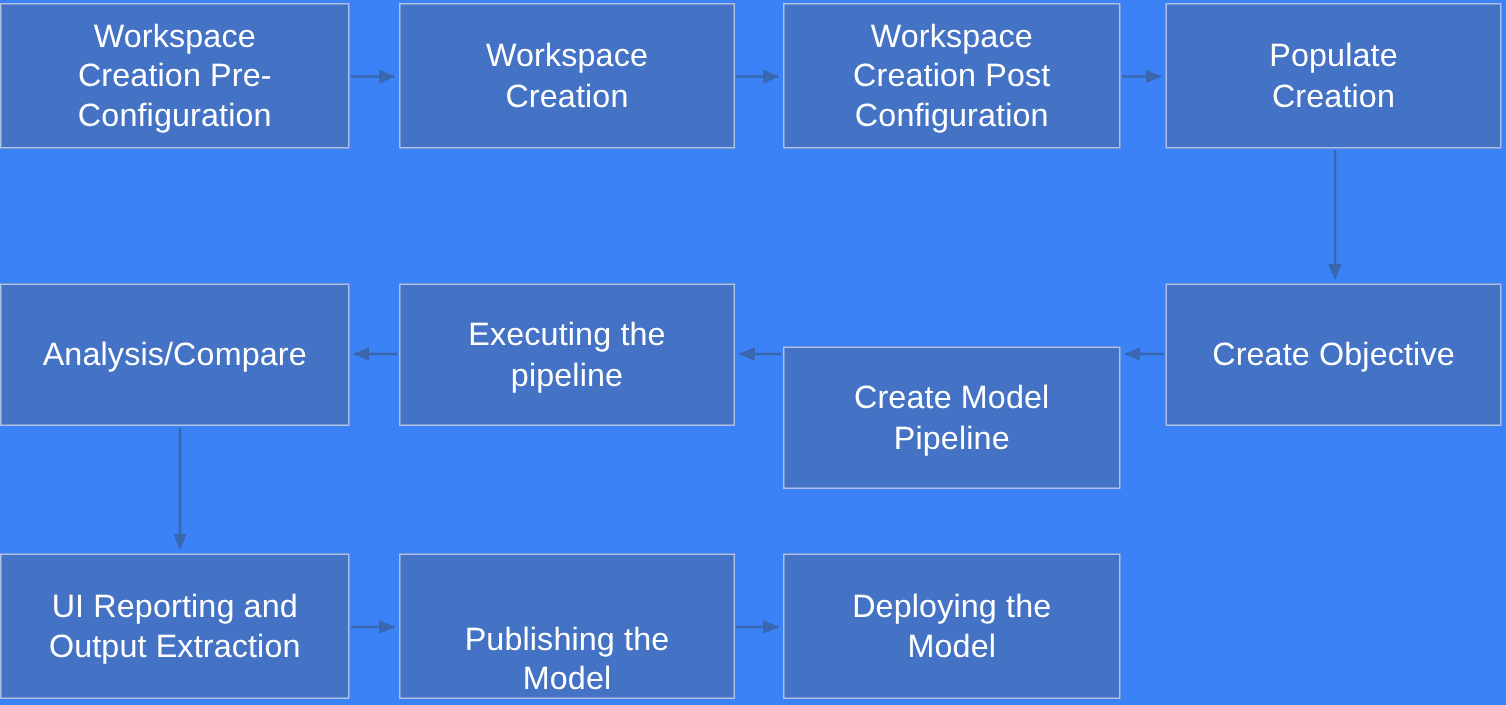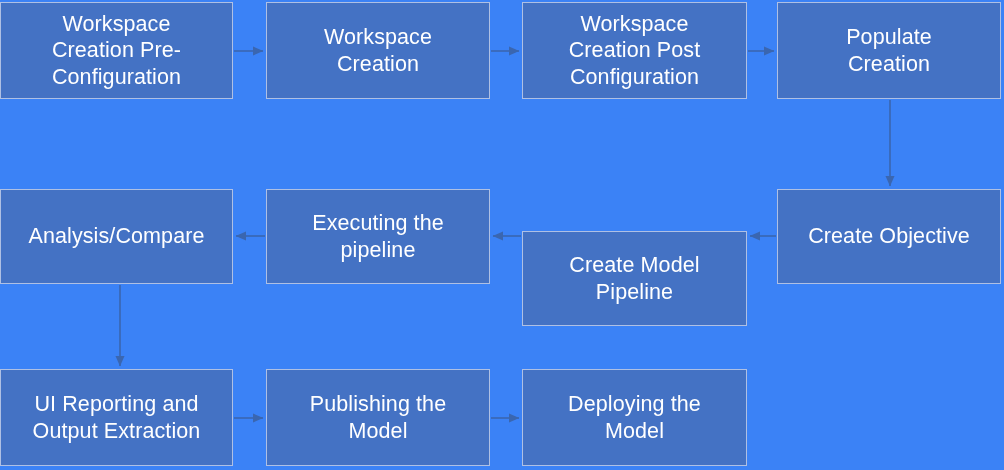--- a/index.html
+++ b/index.html
@@ -121,21 +121,21 @@
 
   <div class="node" style="left:777px; top:189px; width:224px; height:95px;">
     <span class="label">Create Objective</span>
   </div>
 
   <div class="node" style="left:0px;   top:369px; width:233px; height:97px;">
     <span class="label">UI Reporting and
 Output Extraction</span>
   </div>
 
-  <div class="node" style="left:266px; top:369px; width:224px; height:97px;">
+  <div class="node" style="left:266px; top:369px; width:224px; height:97px;align-items:flex-end;">
     <span class="label">Publishing the
 Model</span>
   </div>
 
   <div class="node" style="left:522px; top:369px; width:225px; height:97px;">
     <span class="label">Deploying the
 Model</span>
   </div>
 
 </div>

